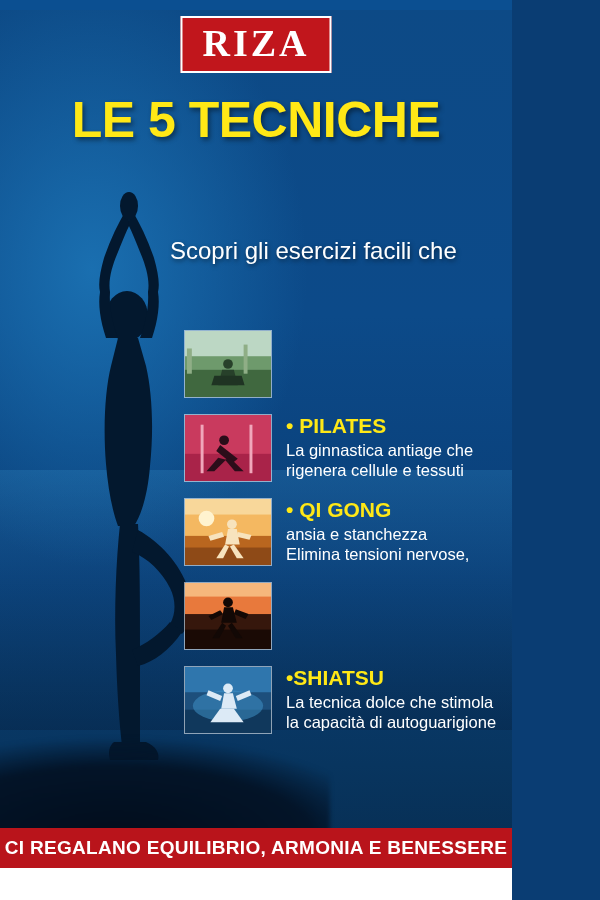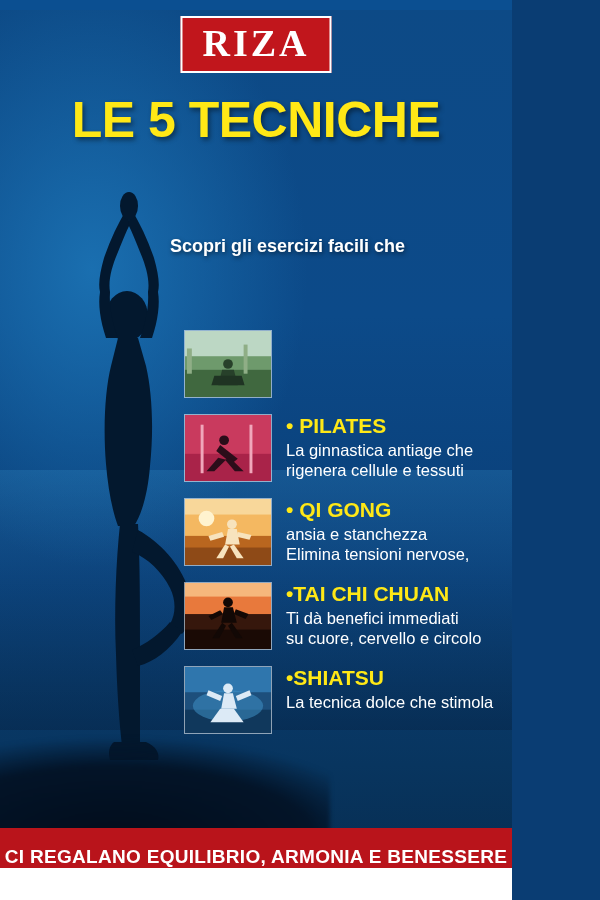--- a/index.html
+++ b/index.html
@@ -65,23 +65,23 @@
     line-height: 0.98;
     letter-spacing: -0.5px;
     text-shadow: 2px 3px 5px rgba(0,0,0,0.45);
   }
   .headline .l2 { display: block; margin-top: 6px; }
 
   
   .subhead {
     position: absolute; top: 236px; left: 170px; width: 416px;
     color: #ffffff;
-    font-size: 18px;
+    font-size: 24px;
     line-height: 1.22;
-    font-weight: bold;
+    font-weight: normal;
     text-shadow: 1px 2px 4px rgba(0,0,0,0.5);
   }
 
   
   .list {
     position: absolute; top: 330px; left: 184px; width: 400px;
   }
   .item { display: flex; align-items: flex-start; margin-bottom: 16px; }
   .thumb {
     width: 88px; height: 68px;
@@ -105,21 +105,21 @@
     line-height: 1.22;
     margin-top: 3px;
     max-width: 285px;
   }
 
   
   .footer {
     position: absolute; left: 0; right: 0; bottom: 32px;
     height: 40px;
     background: #b9141b;
-    display: flex; align-items: flex-end; justify-content: center;
+    display: flex; align-items: center; justify-content: center;
   }
   .footer span {
     color: #ffffff;
     font-weight: bold;
     font-size: 19px;
     letter-spacing: 0.3px;
   }
   .bottom-strip {
     position: absolute; left: 0; right: 0; bottom: 0; height: 32px;
     background: #ffffff;
@@ -246,47 +246,41 @@
           <rect x="0" y="32" width="88" height="36" fill="#36170c"></rect>
           <rect x="0" y="48" width="88" height="20" fill="#1a0a05"></rect>
           <circle cx="44" cy="20" r="5" fill="#120805"></circle>
           <path d="M40 25 h9 l4 16 h-16 z" fill="#120805"></path>
           <path d="M36 28 l-12 6 l3 4 l12 -6 z" fill="#120805"></path>
           <path d="M52 27 l13 5 l-3 5 l-12 -5 z" fill="#120805"></path>
           <path d="M38 41 l-10 16 h7 l7 -13 z" fill="#120805"></path>
           <path d="M48 41 l11 16 h-7 l-8 -13 z" fill="#120805"></path>
         </svg>
       </div>
-      <div class="texts">
-        <div class="item-title">•TAI CHI CHUAN</div>
-        <div class="item-desc">
-          <div>Ti dà benefici immediati</div>
-          <div>su cuore, cervello e circolo</div>
-        </div>
-      </div>
     </div>
 
     <div class="item">
       <div class="thumb">
         <svg viewBox="0 0 88 68" preserveAspectRatio="none">
           <rect x="0" y="0" width="88" height="68" fill="#1d4f7c"></rect>
           <rect x="0" y="0" width="88" height="26" fill="#2f76ad"></rect>
           <rect x="0" y="44" width="88" height="24" fill="#10385c"></rect>
           <ellipse cx="44" cy="40" rx="36" ry="16" fill="#3e8fc4" opacity="0.55"></ellipse>
           <circle cx="44" cy="22" r="5" fill="#dceaf6"></circle>
           <path d="M40 27 h9 l4 16 h-16 z" fill="#dceaf6"></path>
           <path d="M38 30 l-14 -6 l-2 5 l14 6 z" fill="#dceaf6"></path>
           <path d="M52 30 l14 -6 l2 5 l-14 6 z" fill="#dceaf6"></path>
           <path d="M36 43 l-10 14 h34 l-10 -14 z" fill="#dceaf6"></path>
         </svg>
       </div>
       <div class="texts">
         <div class="item-title">•SHIATSU</div>
         <div class="item-desc">
           <div>La tecnica dolce che stimola</div>
+          <div>la capacità di autoguarigione</div>
         </div>
       </div>
     </div>
 
   </div>
 
   <div class="footer">
     <span>CI REGALANO EQUILIBRIO, ARMONIA E BENESSERE</span>
   </div>
   <div class="bottom-strip"></div>

